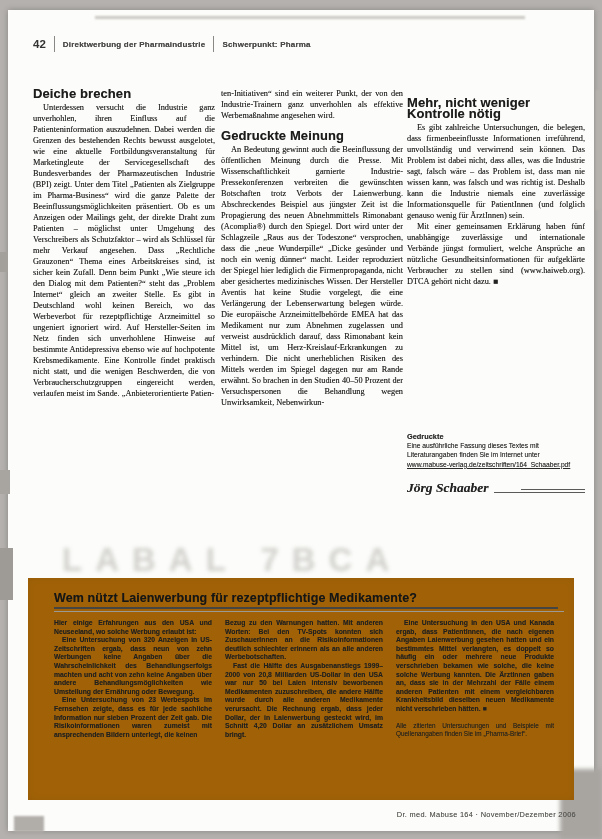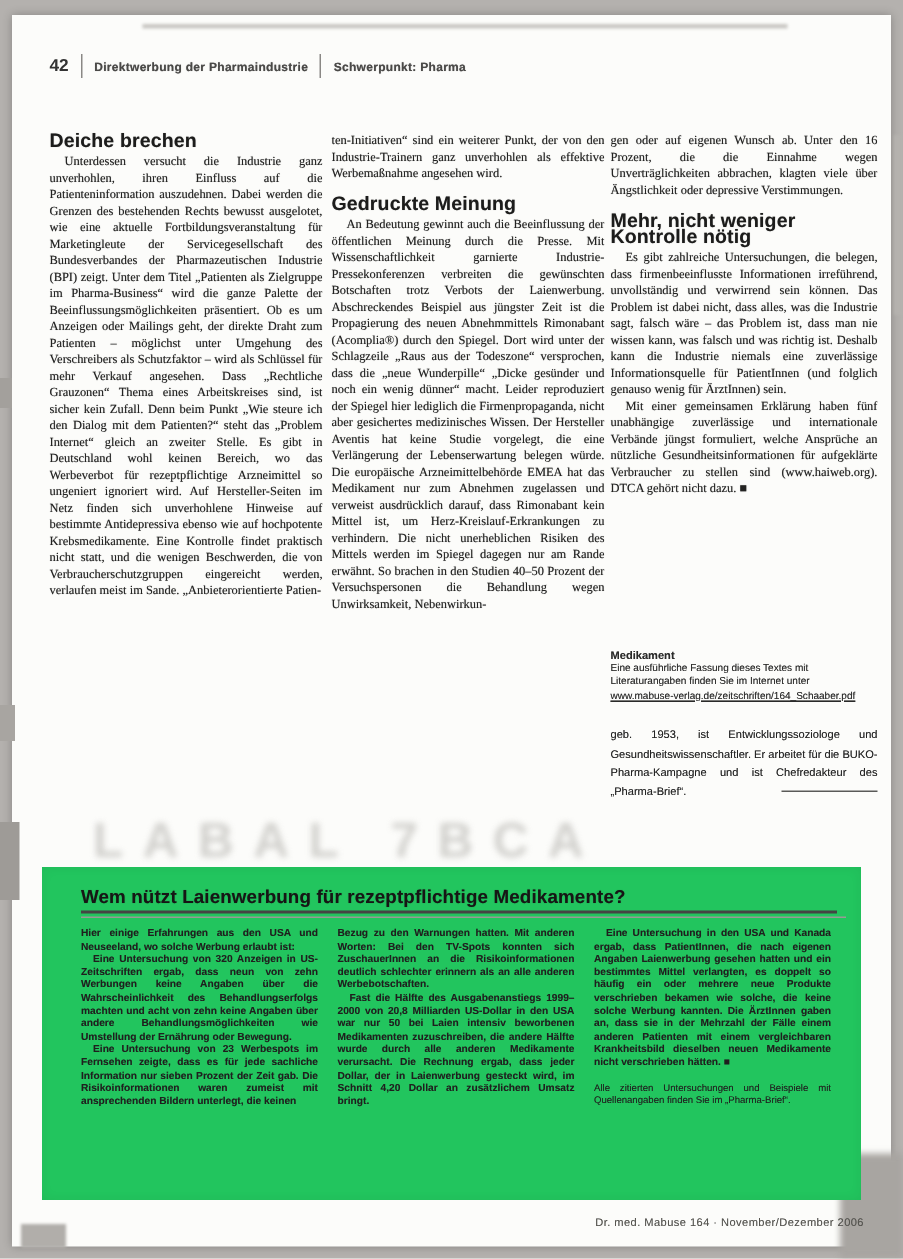--- a/index.html
+++ b/index.html
@@ -71,21 +71,21 @@
   }
   .rule-fill{flex:1;height:1px;background:#5a5a58;margin-bottom:3px;}
   .author-bio{
     font-family:"Liberation Sans",sans-serif;font-size:7.4px;line-height:12.5px;
     margin-top:4px;text-align:justify;text-shadow:0 0 .4px rgba(40,40,40,.5);
   }
   .bio-rule{height:1px;background:#5a5a58;width:64px;margin:-7px 0 0 auto;}
   
   .infobox{
     position:absolute;left:28px;top:578px;width:546px;height:222px;
-    background:#22c55e;z-index:1;box-shadow:inset 0 0 8px rgba(0,0,0,.06);
+    background:#a16207;z-index:1;box-shadow:inset 0 0 8px rgba(0,0,0,.06);
   }
   .infobox h2{
     margin:13px 16px 0 26px;font-family:"Liberation Sans",sans-serif;
     font-size:12.5px;font-weight:bold;color:#161615;letter-spacing:.1px;
     text-shadow:0 0 .5px rgba(30,30,30,.5);
   }
   .box-rule{height:2px;background:#454543;margin:2px 16px 0 26px;}
   .box-rule2{height:1px;background:#9b9995;margin:2px 10px 0 26px;}
   .box-cols{display:flex;gap:13px;padding:7px 20px 0 26px;}
   .bcol{
@@ -131,34 +131,36 @@
   <p class="indent">Unterdessen versucht die Industrie ganz unverhohlen, ihren Einfluss auf die Patienteninformation auszudehnen. Dabei werden die Grenzen des bestehenden Rechts bewusst ausgelotet, wie eine aktuelle Fortbildungsveranstaltung für Marketingleute der Servicegesellschaft des Bundesverbandes der Pharmazeutischen Industrie (BPI) zeigt. Unter dem Titel „Patienten als Zielgruppe im Pharma-Business“ wird die ganze Palette der Beeinflussungsmöglichkeiten präsentiert. Ob es um Anzeigen oder Mailings geht, der direkte Draht zum Patienten – möglichst unter Umgehung des Verschreibers als Schutzfaktor – wird als Schlüssel für mehr Verkauf angesehen. Dass „Rechtliche Grauzonen“ Thema eines Arbeitskreises sind, ist sicher kein Zufall. Denn beim Punkt „Wie steure ich den Dialog mit dem Patienten?“ steht das „Problem Internet“ gleich an zweiter Stelle. Es gibt in Deutschland wohl keinen Bereich, wo das Werbeverbot für rezeptpflichtige Arzneimittel so ungeniert ignoriert wird. Auf Hersteller-Seiten im Netz finden sich unverhohlene Hinweise auf bestimmte Antidepressiva ebenso wie auf hochpotente Krebsmedikamente. Eine Kontrolle findet praktisch nicht statt, und die wenigen Beschwerden, die von Verbraucherschutzgruppen eingereicht werden, verlaufen meist im Sande. „Anbieterorientierte Patien-</p>
 </section>
 
 <section class="col col2">
   <p class="noindent">ten-Initiativen“ sind ein weiterer Punkt, der von den Industrie-Trainern ganz unverhohlen als effektive Werbemaßnahme angesehen wird.</p>
   <h3>Gedruckte Meinung</h3>
   <p class="indent">An Bedeutung gewinnt auch die Beeinflussung der öffentlichen Meinung durch die Presse. Mit Wissenschaftlichkeit garnierte Industrie-Pressekonferenzen verbreiten die gewünschten Botschaften trotz Verbots der Laienwerbung. Abschreckendes Beispiel aus jüngster Zeit ist die Propagierung des neuen Abnehmmittels Rimonabant (Acomplia®) durch den Spiegel. Dort wird unter der Schlagzeile „Raus aus der Todeszone“ versprochen, dass die „neue Wunderpille“ „Dicke gesünder und noch ein wenig dünner“ macht. Leider reproduziert der Spiegel hier lediglich die Firmenpropaganda, nicht aber gesichertes medizinisches Wissen. Der Hersteller Aventis hat keine Studie vorgelegt, die eine Verlängerung der Lebenserwartung belegen würde. Die europäische Arzneimittelbehörde EMEA hat das Medikament nur zum Abnehmen zugelassen und verweist ausdrücklich darauf, dass Rimonabant kein Mittel ist, um Herz-Kreislauf-Erkrankungen zu verhindern. Die nicht unerheblichen Risiken des Mittels werden im Spiegel dagegen nur am Rande erwähnt. So brachen in den Studien 40–50 Prozent der Versuchspersonen die Behandlung wegen Unwirksamkeit, Nebenwirkun-</p>
 </section>
 
 <section class="col col3">
-  <p class="noindent">gen oder auf eigenen Wunsch ab. Unter den 16 Prozent, die die Einnahme wegen Unverträglichkeiten abbrachen, klagten viele über Ängstlichkeit oder depressive Verstimmungen.</p>
   <h3>Mehr, nicht weniger Kontrolle nötig</h3>
   <p class="indent">Es gibt zahlreiche Untersuchungen, die belegen, dass firmenbeeinflusste Informationen irreführend, unvollständig und verwirrend sein können. Das Problem ist dabei nicht, dass alles, was die Industrie sagt, falsch wäre – das Problem ist, dass man nie wissen kann, was falsch und was richtig ist. Deshalb kann die Industrie niemals eine zuverlässige Informationsquelle für PatientInnen (und folglich genauso wenig für ÄrztInnen) sein.</p>
   <p class="indent">Mit einer gemeinsamen Erklärung haben fünf unabhängige zuverlässige und internationale Verbände jüngst formuliert, welche Ansprüche an nützliche Gesundheitsinformationen für aufgeklärte Verbraucher zu stellen sind (www.haiweb.org). DTCA gehört nicht dazu. ■</p>
 </section>
 
 <div class="note">
-  <div class="note-h">Medikament</div>
+  <div class="note-h">Gedruckte</div>
   <div class="note-b">Eine ausführliche Fassung dieses Textes mit Literaturangaben finden Sie im Internet unter</div>
   <div class="note-link">www.mabuse-verlag.de/zeitschriften/164_Schaaber.pdf</div>
 </div>
 
 <div class="author">
-  <div class="author-bio">geb. 1953, ist Entwicklungssoziologe und Gesundheitswissenschaftler. Er arbeitet für die BUKO-Pharma-Kampagne und ist Chefredakteur des „Pharma-Brief“.</div>
+  <div class="author-name-row">
+    <span class="author-name">Jörg Schaaber</span>
+    <span class="rule-fill"></span>
+  </div>
   <div class="bio-rule"></div>
 </div>
 
 <aside class="infobox">
   <h2>Wem nützt Laienwerbung für rezeptpflichtige Medikamente?</h2>
   <div class="box-rule"></div>
   <div class="box-rule2"></div>
   <div class="box-cols">
     <div class="bcol">
       <p class="noindent">Hier einige Erfahrungen aus den USA und Neuseeland, wo solche Werbung erlaubt ist:</p>

